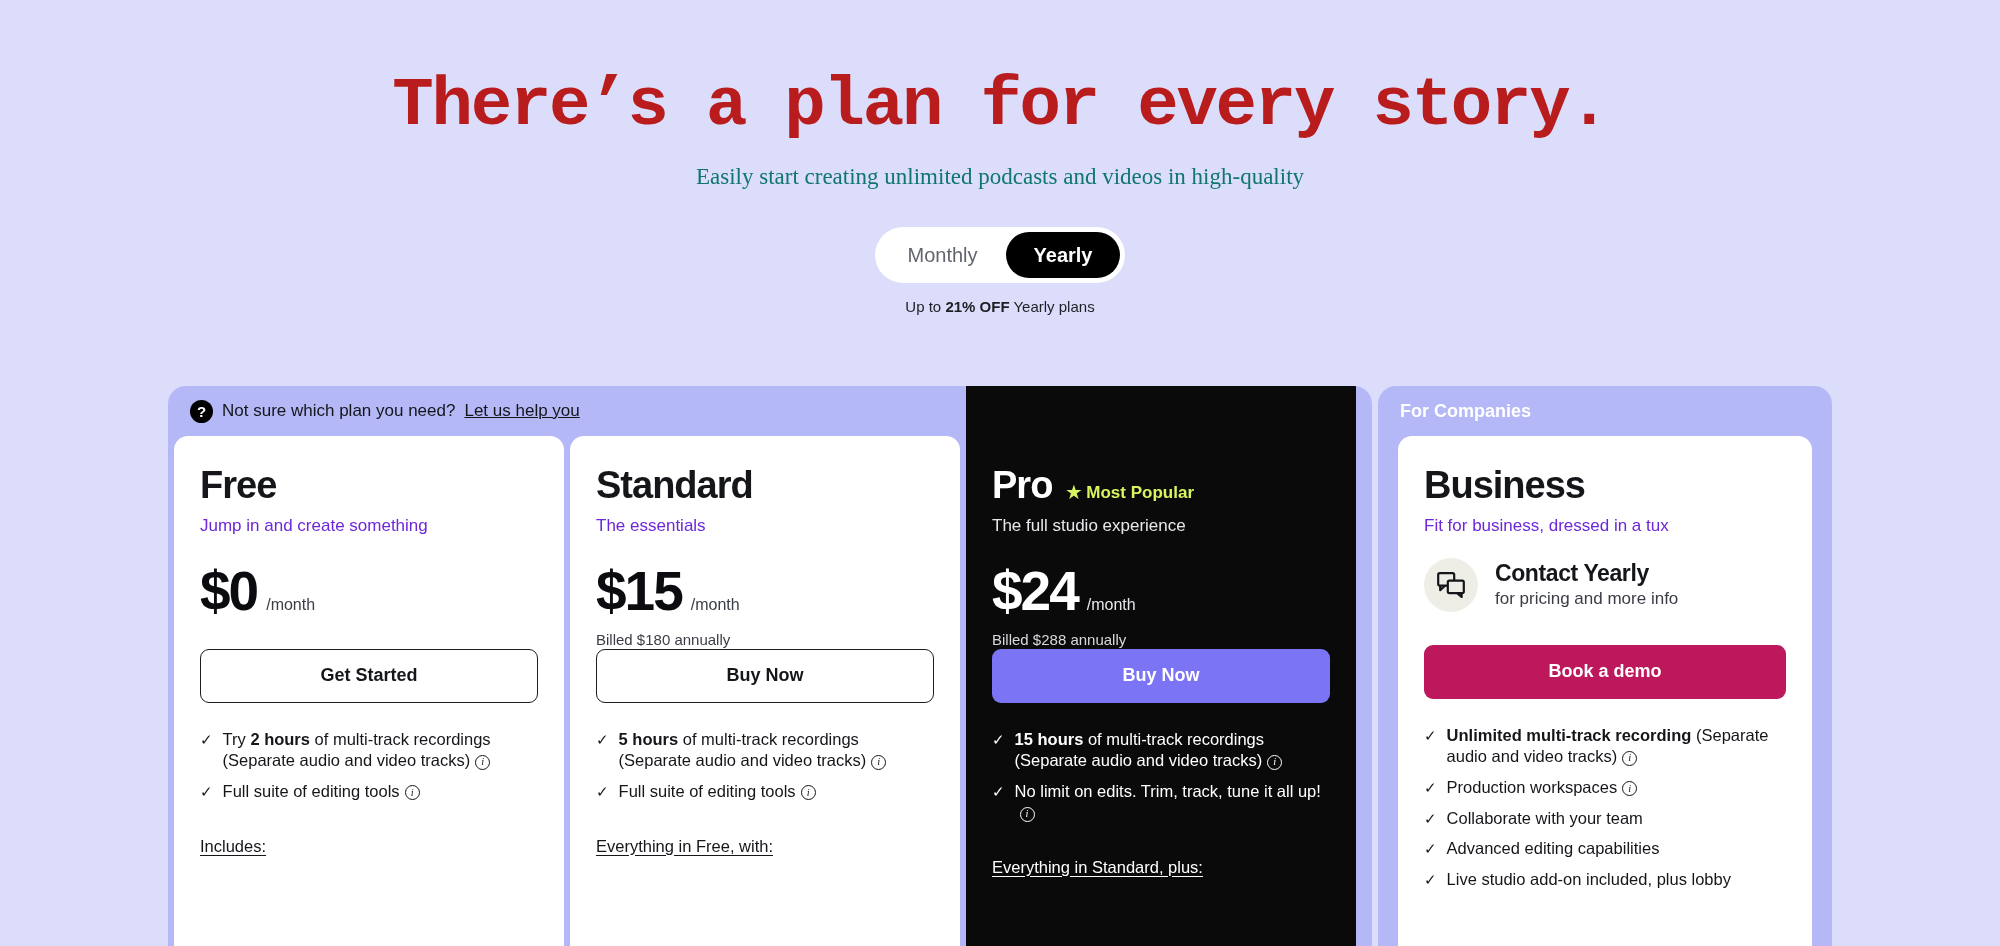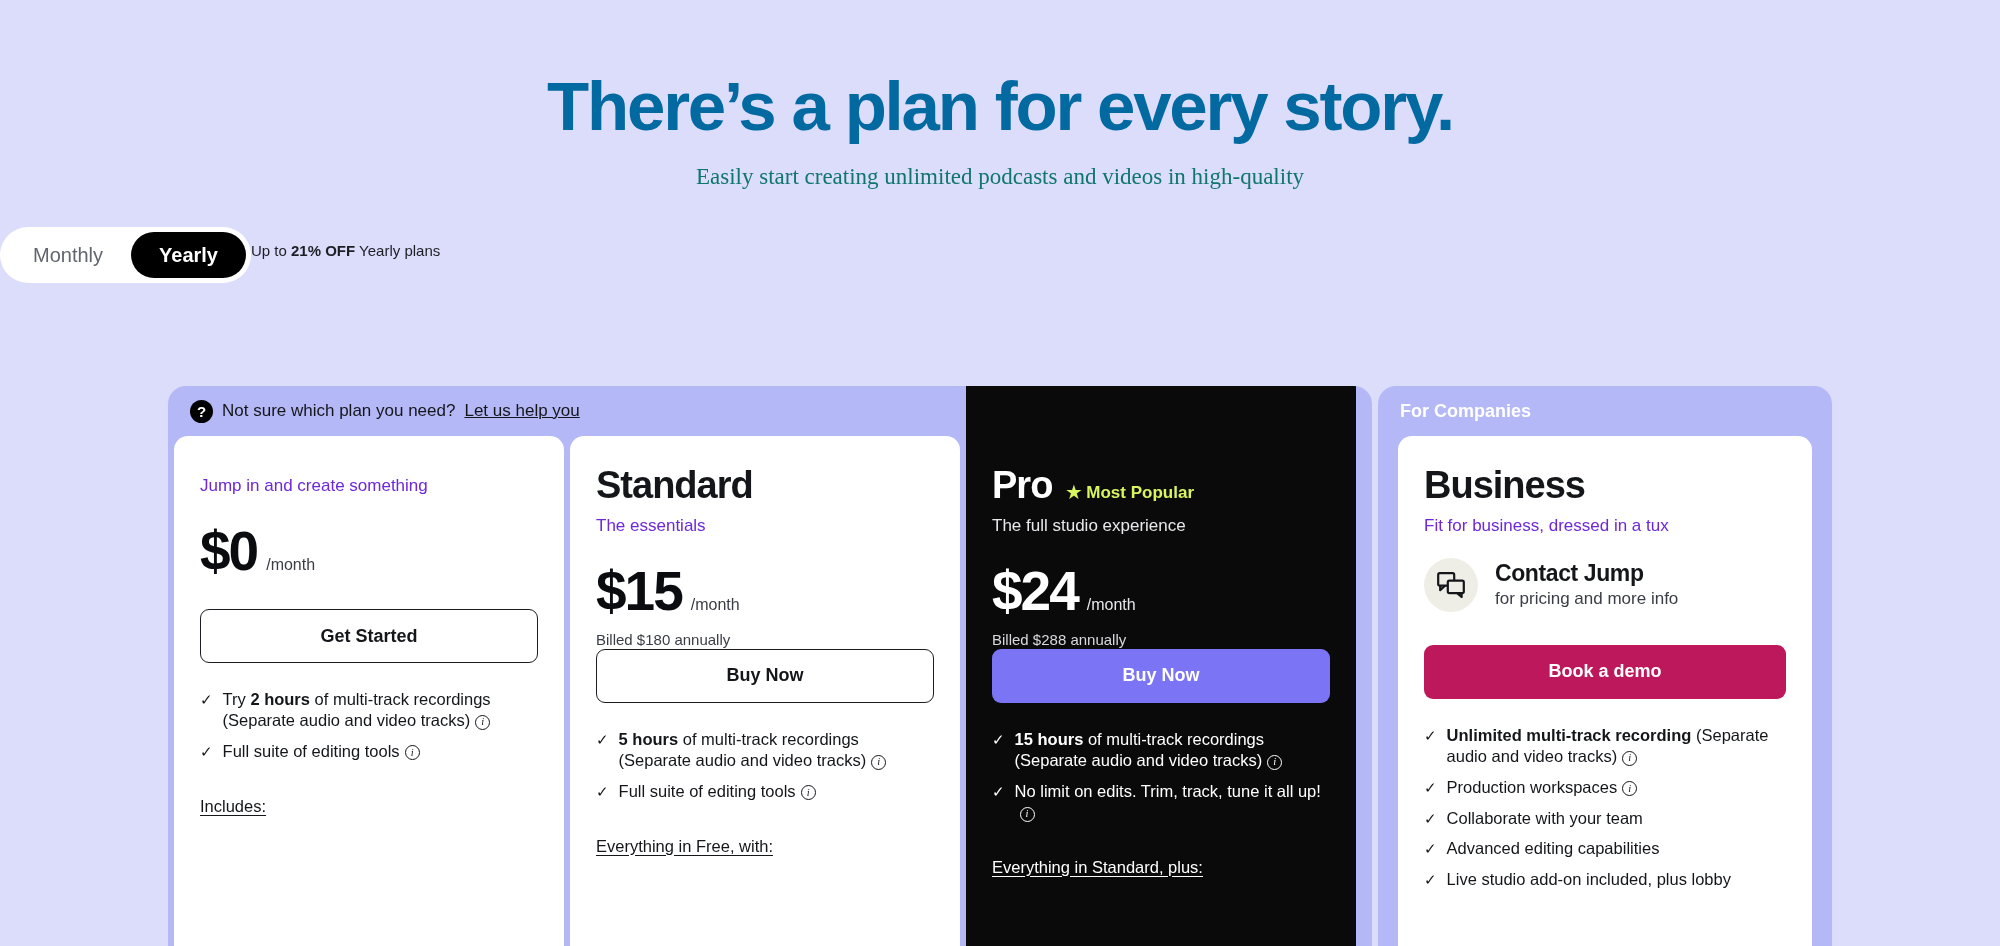--- a/index.html
+++ b/index.html
@@ -9,28 +9,28 @@
     background: #dcdcfb;
     font-family: "Liberation Sans", sans-serif;
     -webkit-font-smoothing: antialiased;
   }
   .page { position: relative; width: 2000px; height: 946px; background: #dcdcfb; }
 
   
   .hero { text-align: center; padding-top: 72px; }
   .hero h1 {
     font-size: 69px; line-height: 1.0; font-weight: 800;
-    letter-spacing: -2.2px; color: #0369a1;
+    letter-spacing: -2.2px; color: #b91c1c; font-family: Liberation Mono, monospace;
   }
   .hero .sub {
     margin-top: 23px; font-size: 23px; color: #0f766e; font-weight: 400; font-family: Liberation Serif, serif;
   }
 
   
-  .toggle-wrap { display: flex; flex-direction: row; margin-top: 37px; }
+  .toggle-wrap { display: flex; flex-direction: column; align-items: center; margin-top: 37px; }
   .toggle {
     display: inline-flex; align-items: center; background: #ffffff;
     border-radius: 999px; padding: 5px; height: 56px;
   }
   .toggle-opt {
     display: flex; align-items: center; justify-content: center;
     height: 46px; padding: 0 28px; border-radius: 999px;
     font-size: 20px; color: #62656d; font-weight: 400; cursor: pointer;
     white-space: nowrap;
   }
@@ -180,20 +180,23 @@
           <span class="help-icon">?</span>
           <span>Not sure which plan you need?</span>
           <span class="help-link">Let us help you</span>
         </div>
         <div class="group-tag">For Individuals</div>
       </div>
 
       <div class="cards">
 
         <div class="card card-free">
+          <div class="title-row">
+            <h2>Free</h2>
+          </div>
           <div class="tagline">Jump in and create something</div>
           <div class="price-row">
             <span class="price">$0</span>
             <span class="per">/month</span>
           </div>
           <div class="billed"></div>
           <div class="btn btn-outline">Get Started</div>
           <div class="features">
             <div class="feat">
               <span class="check">✓</span>
@@ -276,21 +279,21 @@
           <div class="contact">
             <span class="contact-icon">
               <svg width="28" height="26" viewBox="0 0 28 26" fill="none" aria-hidden="true">
                 <rect x="1.2" y="1.2" width="16" height="12.5" rx="1.6" stroke="#14161a" stroke-width="2.2"></rect>
                 <path d="M3.2 13.7 L3.2 18.2 L8.0 13.7" stroke="#14161a" stroke-width="2.2" stroke-linejoin="round" fill="none"></path>
                 <rect x="10.8" y="8.6" width="16" height="12.5" rx="1.6" fill="#efeee6" stroke="#14161a" stroke-width="2.2"></rect>
                 <path d="M24.6 21.1 L24.6 25.0 L20.2 21.1" stroke="#14161a" stroke-width="2.2" stroke-linejoin="round" fill="none"></path>
               </svg>
             </span>
             <span>
-              <span class="contact-title">Contact Jump</span>
+              <span class="contact-title">Contact Yearly</span>
               <span class="contact-sub" style="display:block">for pricing and more info</span>
             </span>
           </div>
 
           <div class="btn btn-black">Book a demo</div>
 
           <div class="features">
             <div class="feat">
               <span class="check">✓</span>
               <span><b>Unlimited multi-track recording</b><span> (Separate audio and video tracks)</span><span class="info">i</span></span>

